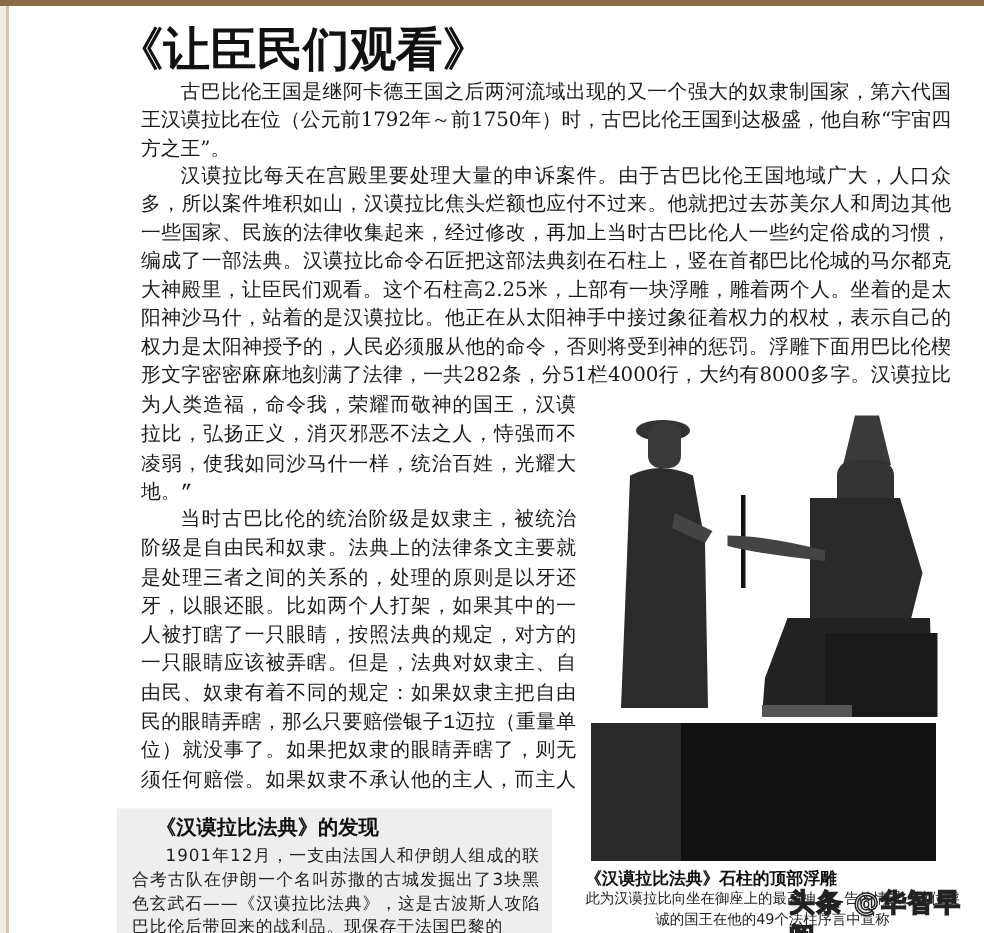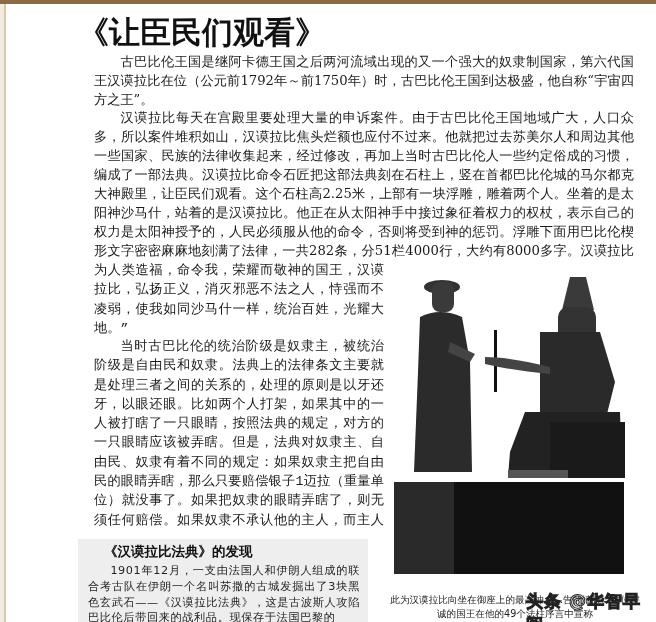--- a/index.html
+++ b/index.html
@@ -57,16 +57,17 @@
       <rect x="160" y="160" width="75" height="56" fill="#1a1a1a"></rect>
       <rect x="118" y="208" width="60" height="8" fill="#555"></rect>
     </svg>
   </div>
 
   <div class="sidebar-box">
     <div class="sidebar-title">《汉谟拉比法典》的发现</div>
     <div class="sidebar-text" style="text-indent:2em;">1901年12月，一支由法国人和伊朗人组成的联合考古队在伊朗一个名叫苏撒的古城发掘出了3块黑色玄武石——《汉谟拉比法典》，这是古波斯人攻陷巴比伦后带回来的战利品。现保存于法国巴黎的</div>
   </div>
 
+  <div class="caption-title">《汉谟拉比法典》石柱的顶部浮雕</div>
   <div class="caption-text">此为汉谟拉比向坐在御座上的最高神……告的情景。这位虔诚的国王在他的49个法柱序言中宣称</div>
 
   <div class="watermark">头条 @华智早阅</div>
 </div>
 
 </body></html>

